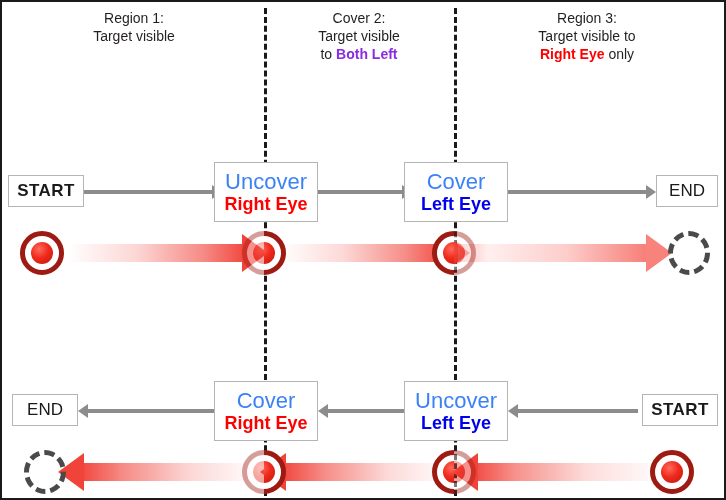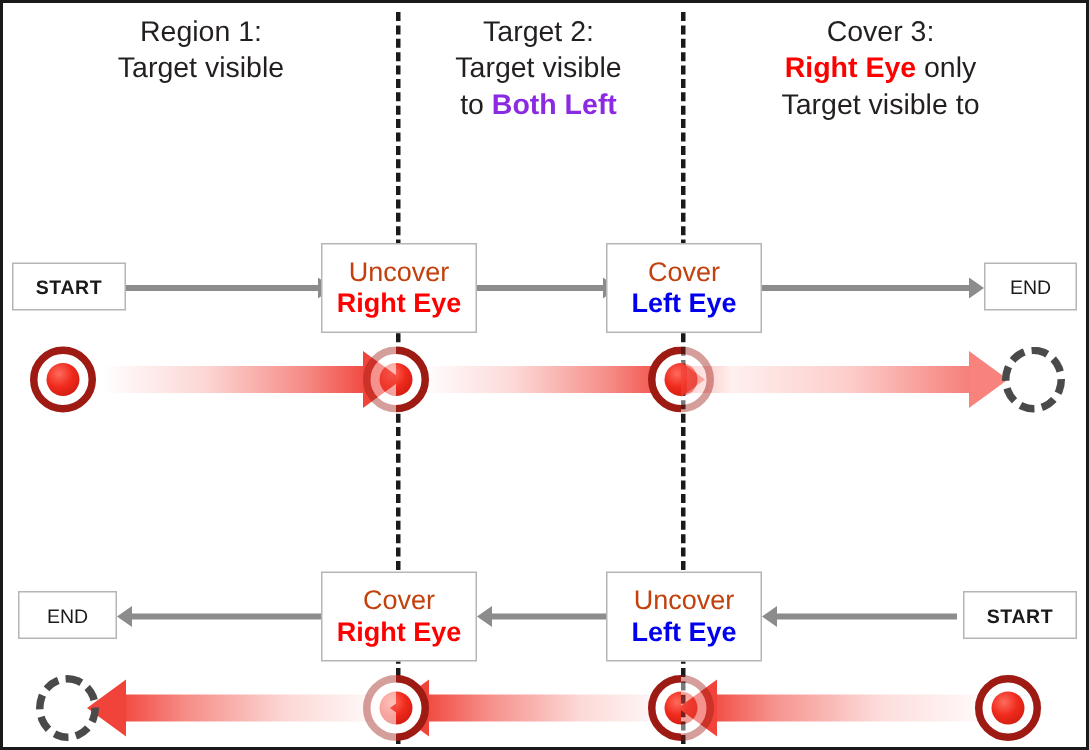--- a/index.html
+++ b/index.html
@@ -12,21 +12,21 @@
     border:2px solid #1a1a1a;
     background:#ffffff;
     overflow:hidden;
   }
 
   
   .region-head{
     position:absolute;
     top:8px;
     text-align:center;
-    font-size:19px;
+    font-size:14px;
     line-height:1.28;
     color:#231f20;
     font-family:"Liberation Sans",sans-serif;
   }
   .region-head .ln{display:block;white-space:nowrap;}
   .em-blue{color:#0000ee;font-weight:bold;}
   .em-purple{color:#8a2be2;font-weight:bold;}
   .em-red{color:#fe0000;font-weight:bold;}
 
   
@@ -45,35 +45,35 @@
     background:#ffffff;
     border:1px solid #b5b5b5;
     text-align:center;
     z-index:6;
     display:flex;
     flex-direction:column;
     justify-content:center;
     align-items:center;
     line-height:1.15;
   }
-  .pbox .l1{font-size:18px;color:#c2410c;}
+  .pbox .l1{font-size:22px;color:#3b82f6;}
   .pbox .l2{font-size:18px;font-weight:bold;}
   .l2.red{color:#fe0000;}
   .l2.blue{color:#0000ee;}
 
   .termbox{
     position:absolute;
     box-sizing:border-box;
     background:#ffffff;
     border:1px solid #b5b5b5;
     z-index:6;
     display:flex;
     justify-content:center;
     align-items:center;
-    font-size:13px;
+    font-size:17px;
     color:#1a1a1a;
   }
   .termbox.bold{font-weight:bold;letter-spacing:.4px;}
 
   
   .conn{position:absolute;height:4px;background:#8c8c8c;z-index:5;}
   .conn-head{position:absolute;width:0;height:0;z-index:5;}
   .conn-head.right{
     border-top:7px solid transparent;
     border-bottom:7px solid transparent;
@@ -130,29 +130,29 @@
 <body>
 
 <div id="canvas">
 
   <div class="region-head" style="left:16px;width:232px;">
     <span class="ln">Region 1:</span>
     <span class="ln">Target visible</span>
   </div>
 
   <div class="region-head" style="left:268px;width:178px;">
-    <span class="ln">Target 2:</span>
+    <span class="ln">Cover 2:</span>
     <span class="ln">Target visible</span>
     <span class="ln"><span>to </span><span class="em-purple">Both Left</span><span></span></span>
   </div>
 
   <div class="region-head" style="left:460px;width:250px;">
-    <span class="ln">Cover 3:</span>
+    <span class="ln">Region 3:</span>
+    <span class="ln">Target visible to</span>
     <span class="ln"><span></span><span class="em-red">Right Eye</span><span> only</span></span>
-    <span class="ln">Target visible to</span>
   </div>
 
   <div class="divider" style="left:262px;"></div>
   <div class="divider" style="left:452px;"></div>
 
   <div class="conn" style="left:82px;top:188px;width:130px;"></div>
   <div class="conn-head right" style="left:210px;top:183px;"></div>
 
   <div class="conn" style="left:316px;top:188px;width:86px;"></div>
   <div class="conn-head right" style="left:400px;top:183px;"></div>

